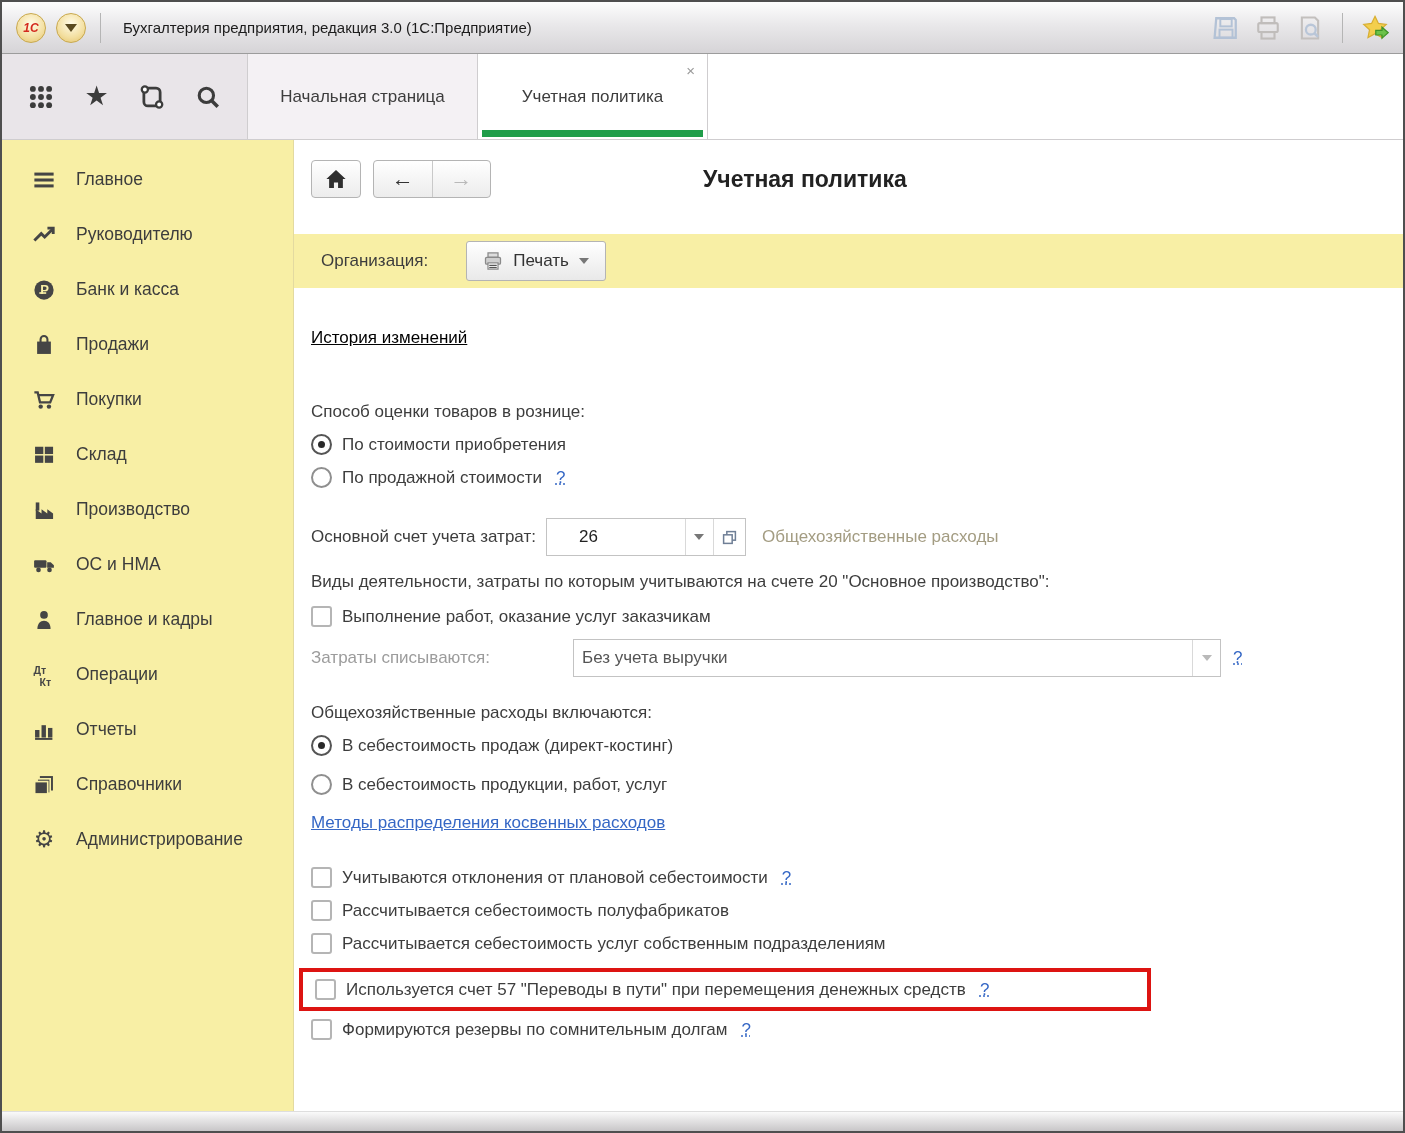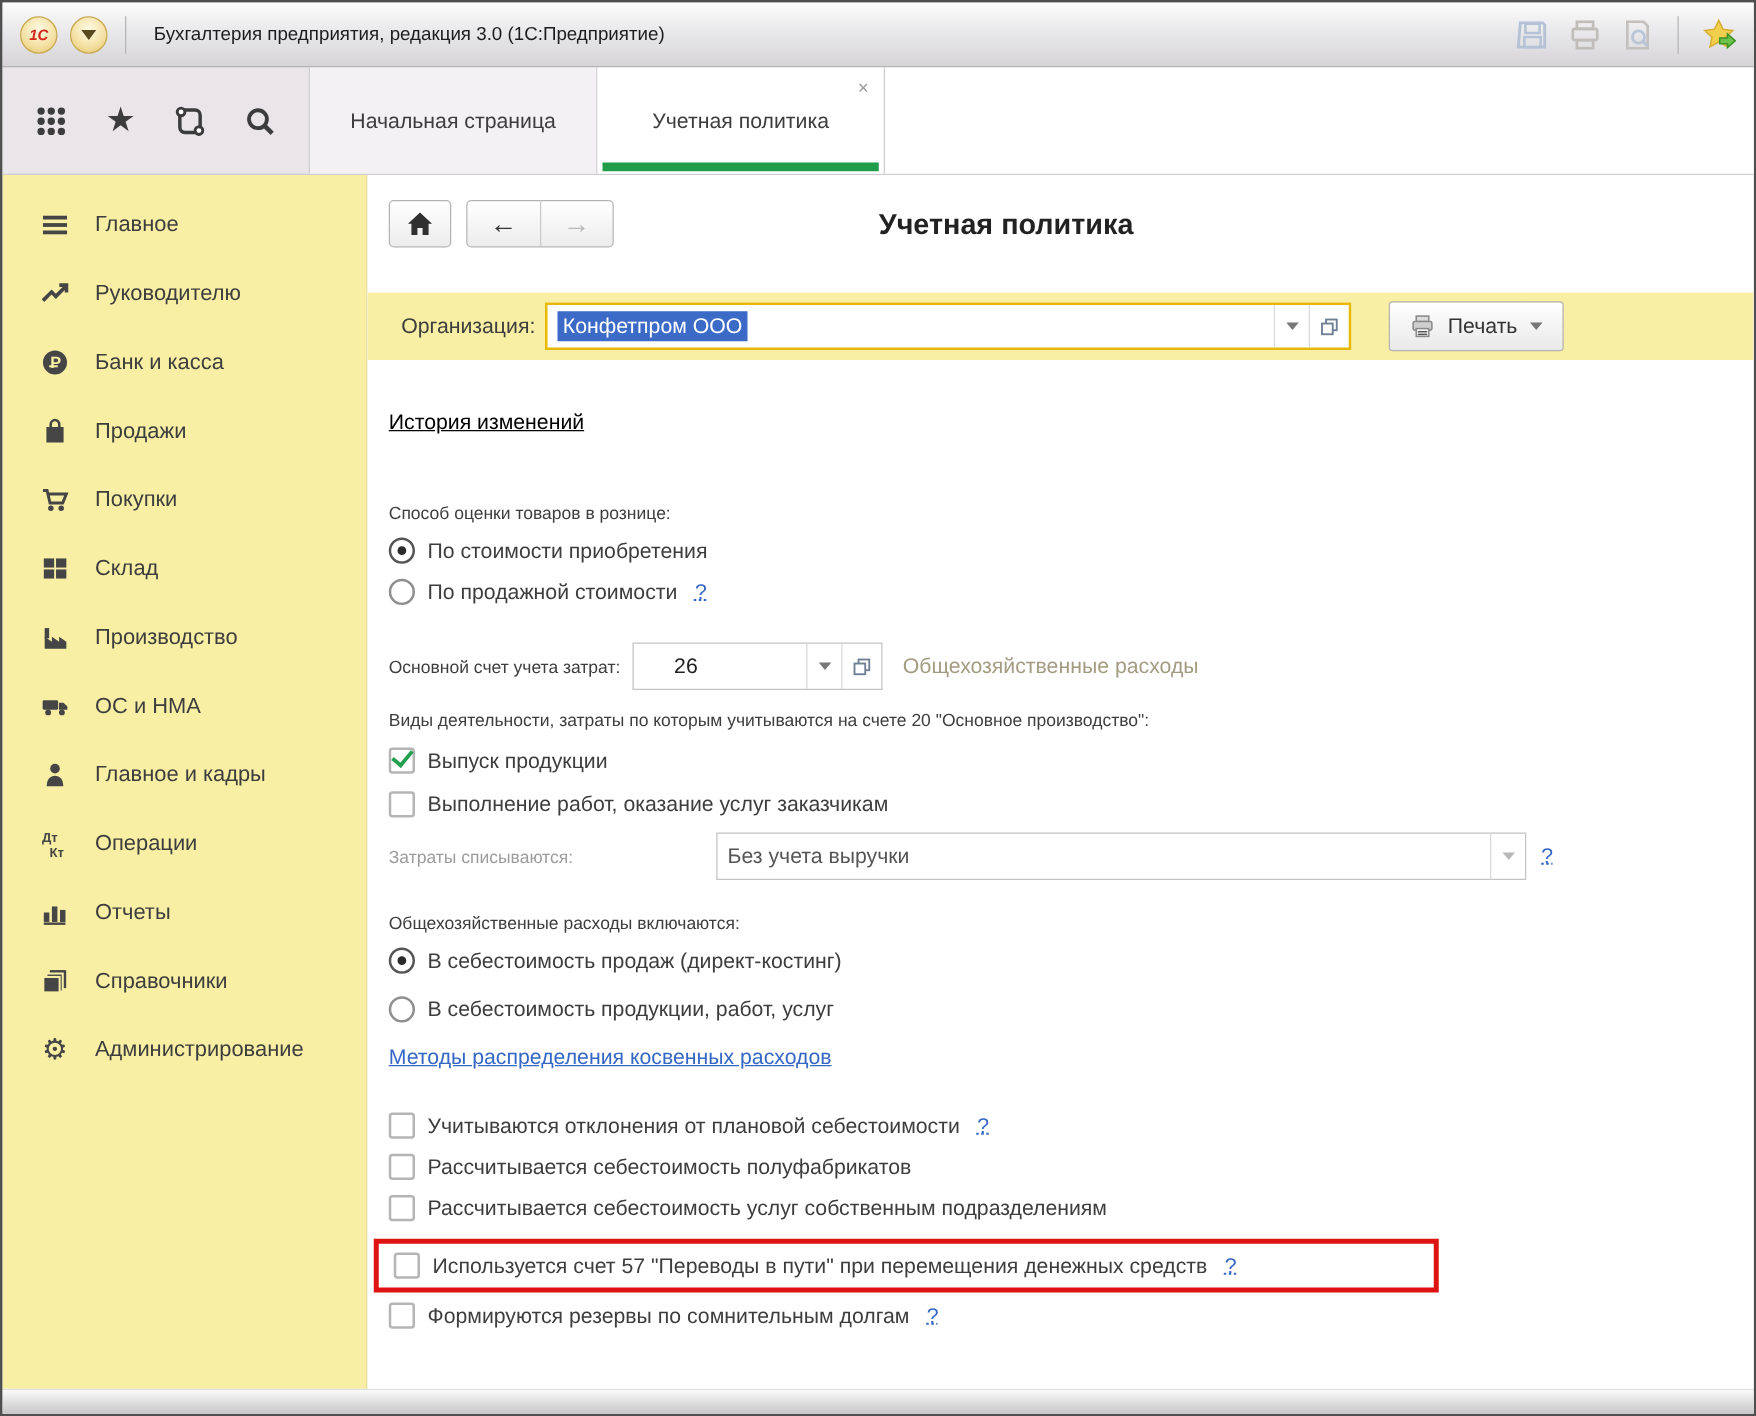--- a/index.html
+++ b/index.html
@@ -67,21 +67,21 @@
   .org-field { width:645px; }
   .field .text { flex:1; display:flex; align-items:center; padding:0 8px; font-size:17px; color:#222; overflow:hidden; white-space:nowrap; }
   .selected-text { color:#fff; padding:2px 4px; }
   .field .dd { width:28px; border-left:1px solid #d9d9d9; display:flex; align-items:center; justify-content:center; cursor:pointer; }
   .field .open { width:32px; border-left:1px solid #d9d9d9; display:flex; align-items:center; justify-content:center; cursor:pointer; }
   .caret-down { width:0; height:0; border-left:5px solid transparent; border-right:5px solid transparent; border-top:6px solid #777; }
   .print-btn { margin-left:30px; height:40px; padding:0 16px; background:linear-gradient(#ffffff,#e9e9e9); border:1px solid #b4b4b4; border-radius:3px; display:flex; align-items:center; gap:10px; font-size:17px; color:#333; cursor:pointer; }
   
   .link { font-size:17px; text-decoration:underline; cursor:pointer; display:inline-block; }
   .hist-link { margin-top:40px; }
-  .sect-label { font-size:14px; color:#3d3d3d; }
+  .sect-label { font-size:17px; color:#3d3d3d; }
   .row { display:flex; align-items:center; }
   .radio-row, .cb-row { display:flex; align-items:center; gap:10px; margin-top:12px; font-size:17px; color:#3d3d3d; }
   .radio { width:21px; height:21px; border-radius:50%; border:2px solid #8f8f8f; background:#fff; position:relative; flex:0 0 21px; cursor:pointer; }
   .radio.checked { border-color:#555; }
   .radio.checked::after { content:""; position:absolute; left:5px; top:5px; width:7px; height:7px; border-radius:50%; background:#2a2a2a; }
   .cbox { width:21px; height:21px; border:2px solid #b5b5b5; border-radius:3px; background:#fff; position:relative; flex:0 0 21px; cursor:pointer; }
   .cbox.checked::after { content:""; position:absolute; left:4px; top:-3px; width:7px; height:13px; border-right:3.5px solid #23a04e; border-bottom:3.5px solid #23a04e; transform:rotate(40deg); }
   .help { text-decoration:underline dotted; margin-left:4px; cursor:pointer; font-size:17px; }
   .inline-field { margin-left:10px;padding-left:24px; }
   .acct-field { width:200px; }
@@ -328,34 +328,20 @@
             <div class="half fwd">
                 <span class="arrow-glyph">→</span>
               </div>
           </div>
           <div class="page-title">Учетная политика</div>
         </div>
       </div>
 
       <div class="org-strip" style="background:#f8efa5;">
         <span class="org-label">Организация:</span>
-        <div class="field org-field">
-          <span class="text">
-              <span class="selected-text" style="background:#3b6bc7;">Конфетпром ООО</span>
-            </span>
-          <span class="dd">
-              <span class="caret-down"></span>
-            </span>
-          <span class="open">
-            <svg width="15" height="15" viewBox="0 0 14 14">
-                <rect x="4.5" y="1.5" width="8" height="8" fill="none" stroke="#6f7f96" stroke-width="1.4"></rect>
-                <rect x="1.5" y="4.5" width="8" height="8" fill="#fff" stroke="#6f7f96" stroke-width="1.4"></rect>
-              </svg>
-          </span>
-        </div>
         <div class="print-btn">
           <svg width="20" height="20" viewBox="0 0 16 16">
               <rect x="4" y="1.5" width="8" height="3.5" fill="#ddd" stroke="#8a8a8a"></rect>
               <rect x="2" y="5" width="12" height="5.5" rx="1" fill="#cfcfcf" stroke="#8a8a8a"></rect>
               <rect x="4" y="9.5" width="8" height="5" fill="#fff" stroke="#8a8a8a"></rect>
               <rect x="5" y="11" width="6" height="1" fill="#555"></rect>
               <rect x="5" y="12.7" width="6" height="1" fill="#555"></rect>
             </svg>
           <span>Печать</span>
           <span class="caret-down"></span>
@@ -388,24 +374,20 @@
                   <rect x="4.5" y="1.5" width="8" height="8" fill="none" stroke="#6f7f96" stroke-width="1.4"></rect>
                   <rect x="1.5" y="4.5" width="8" height="8" fill="#fff" stroke="#6f7f96" stroke-width="1.4"></rect>
                 </svg>
             </span>
           </div>
           <span class="olive" style="color:#a39c82;">Общехозяйственные расходы</span>
         </div>
 
         <div class="sect-label mt16">Виды деятельности, затраты по которым учитываются на счете 20 "Основное производство":</div>
         <div class="cb-row mt14">
-          <span class="cbox checked"></span>
-          <span>Выпуск продукции</span>
-        </div>
-        <div class="cb-row mt14">
           <span class="cbox"></span>
           <span>Выполнение работ, оказание услуг заказчикам</span>
         </div>
 
         <div class="row mt12">
           <span class="sect-label disabled-label" style="width:262px;">Затраты списываются:</span>
           <div class="field combo-field">
             <span class="text" style="color:#555;">Без учета выручки</span>
             <span class="dd">
                 <span class="caret-down" style="border-top-color:#b9b9b9;"></span>

